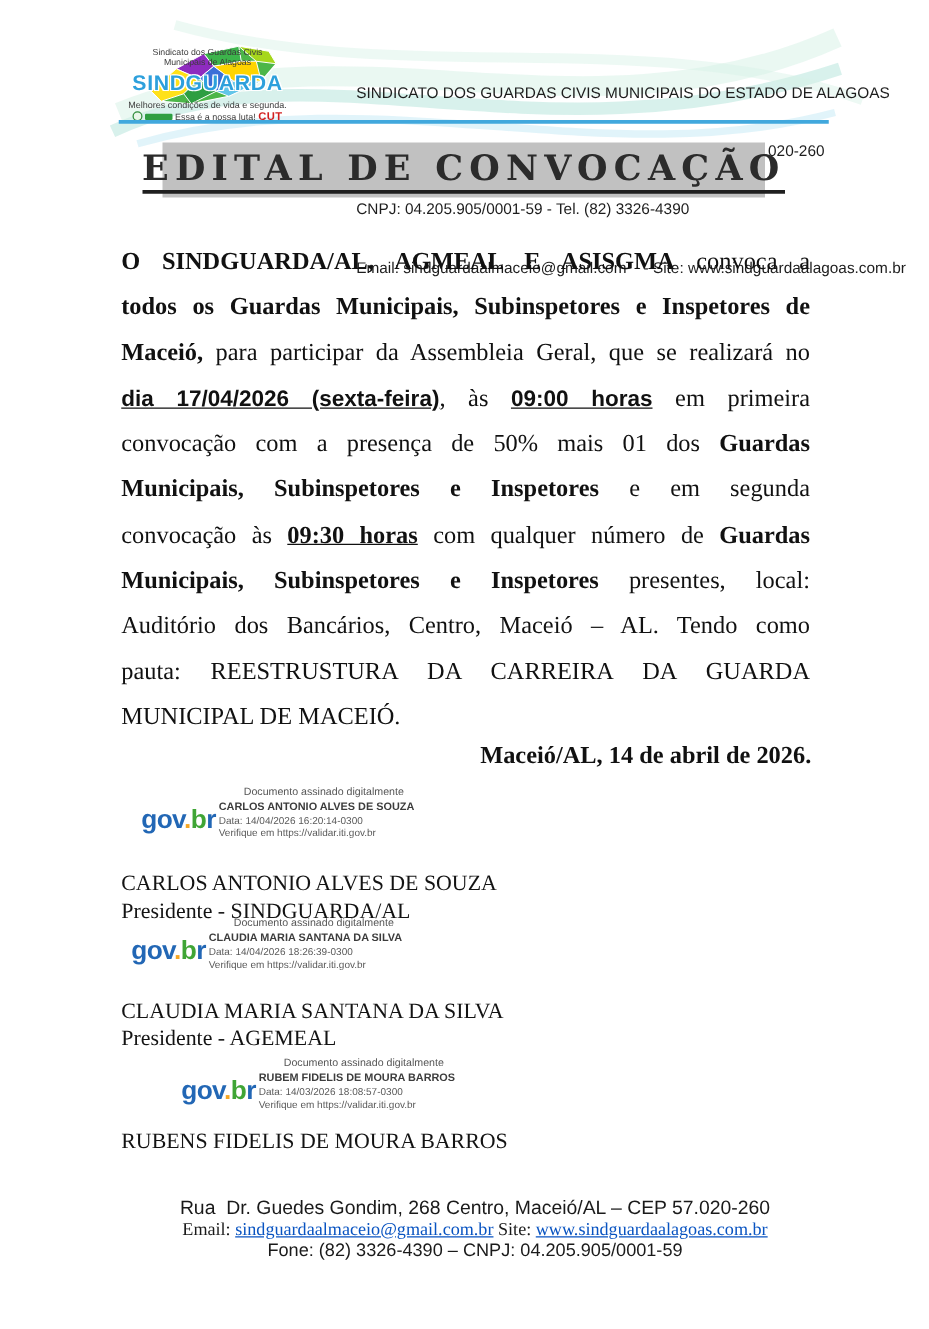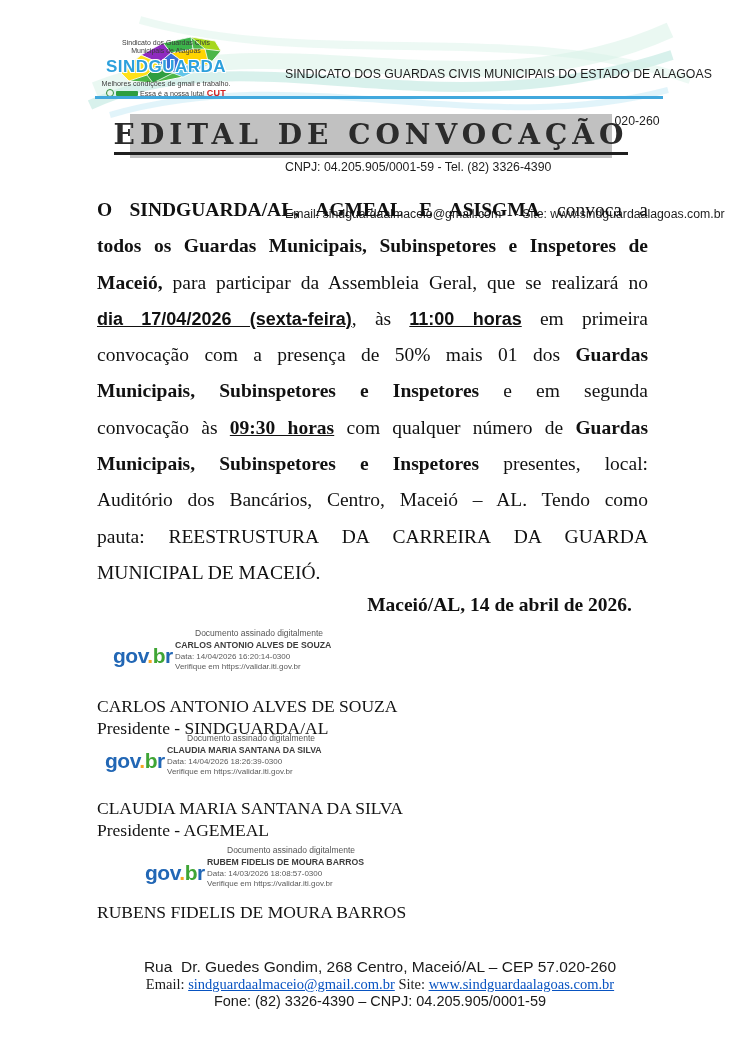--- a/index.html
+++ b/index.html
@@ -39,21 +39,21 @@
     letter-spacing:5px; color:#2b2b2b; white-space:nowrap;
     border-bottom:3px solid #1f1f1f; padding-bottom:1px; }
   
   .body-block { position:absolute; left:97px; top:192px; width:551px;
     font-size:19.5px; line-height:36.3px; color:#111; }
   .body-line { text-align:justify; text-align-last:justify; }
   .body-line.nojust { text-align:left; text-align-last:left; }
   .body-line .b { font-weight:bold; }
   .body-line .u { text-decoration:underline; }
   .body-line .sans { font-family:"Liberation Sans", sans-serif; font-size:18px; }
-  .dateline { position:absolute; left:81px; top:594px; width:551px; text-align:right;
+  .dateline { position:absolute; left:98px; top:594px; width:551px; text-align:right;
     font-weight:bold; font-size:19.5px; color:#111; }
   
   .stamp { position:absolute; font-family:"Liberation Sans", sans-serif; }
   .stamp .hdr { margin-left:62px; font-size:8.5px; color:#555; margin-bottom:2px;padding-left:20px; }
   .stamp .row { display:flex; align-items:center; gap:6px; }
   .stamp .govbr { font-weight:bold; font-size:21px; letter-spacing:-0.5px; width:56px;
     line-height:22px; }
   .stamp .col { display:flex; flex-direction:column; gap:1.5px; }
   .stamp .signer { font-weight:bold; font-size:8.7px; color:#3c3c3c; }
   .stamp .sdate, .stamp .sverify { font-size:8px; color:#5a5a5a; }
@@ -93,21 +93,21 @@
       <polygon points="46,28 58,18 74,30 60,38" fill="#3a6fd8" stroke="#fff" stroke-width="0.8"></polygon>
       <polygon points="74,30 96,30 70,42 60,38" fill="#62c5e8" stroke="#fff" stroke-width="0.8"></polygon>
       <polygon points="8,38 28,20 46,28 34,40 16,46" fill="#ffe119" stroke="#fff" stroke-width="0.8"></polygon>
       <polygon points="34,40 46,28 60,38 40,48" fill="#2e9e41" stroke="#fff" stroke-width="0.8"></polygon>
     </svg>
     <div class="logo-small">
       <div>Sindicato dos Guardas Civis</div>
       <div>Municipais de Alagoas</div>
     </div>
     <div class="logo-brand">SINDGUARDA</div>
-    <div class="logo-slogan1">Melhores condições de gmail e trabalho.</div>
+    <div class="logo-slogan1">Melhores condições de vida e segunda.</div>
     <div class="logo-slogan-row">
       <span class="badge-circle"></span>
       <span class="badge-strip"></span>
       <span>Essa é a nossa luta!</span>
       <span class="cut">CUT</span>
     </div>
   </div>
 
   <div class="org-block">
     <div>SINDICATO DOS GUARDAS CIVIS MUNICIPAIS DO ESTADO DE ALAGOAS</div>
@@ -119,21 +119,21 @@
   <div class="header-rule"></div>
 
   <div class="title-bar">
     <span class="title-text">EDITAL DE CONVOCAÇÃO</span>
   </div>
 
   <div class="body-block" id="body-block">
       <div class="body-line"><span class="b">O SINDGUARDA/AL,  AGMEAL E ASISGMA</span><span> convoca a</span></div>
       <div class="body-line"><span class="b">todos os Guardas Municipais, Subinspetores e Inspetores de</span></div>
       <div class="body-line"><span class="b">Maceió,</span><span> para participar da Assembleia Geral, que se realizará no</span></div>
-      <div class="body-line"><span class="b u sans">dia 17/04/2026 (sexta-feira)</span><span>, às </span><span class="b u sans">11:00 horas</span><span> em primeira</span></div>
+      <div class="body-line"><span class="b u sans">dia 17/04/2026 (sexta-feira)</span><span>, às </span><span class="b u sans">09:00 horas</span><span> em primeira</span></div>
       <div class="body-line"><span>convocação com a presença de 50% mais 01 dos </span><span class="b">Guardas</span></div>
       <div class="body-line"><span class="b">Municipais, Subinspetores e Inspetores</span><span> e em segunda</span></div>
       <div class="body-line"><span>convocação às </span><span class="b u">09:30 horas</span><span> com qualquer número de </span><span class="b">Guardas</span></div>
       <div class="body-line"><span class="b">Municipais, Subinspetores e Inspetores</span><span> presentes, local:</span></div>
       <div class="body-line"><span>Auditório dos Bancários, Centro, Maceió – AL. Tendo como</span></div>
       <div class="body-line"><span>pauta: REESTRUSTURA DA CARREIRA DA GUARDA</span></div>
       <div class="body-line nojust"><span>MUNICIPAL DE MACEIÓ.</span></div>
     </div>
 
   <div class="dateline">Maceió/AL, 14 de abril de 2026.</div>

